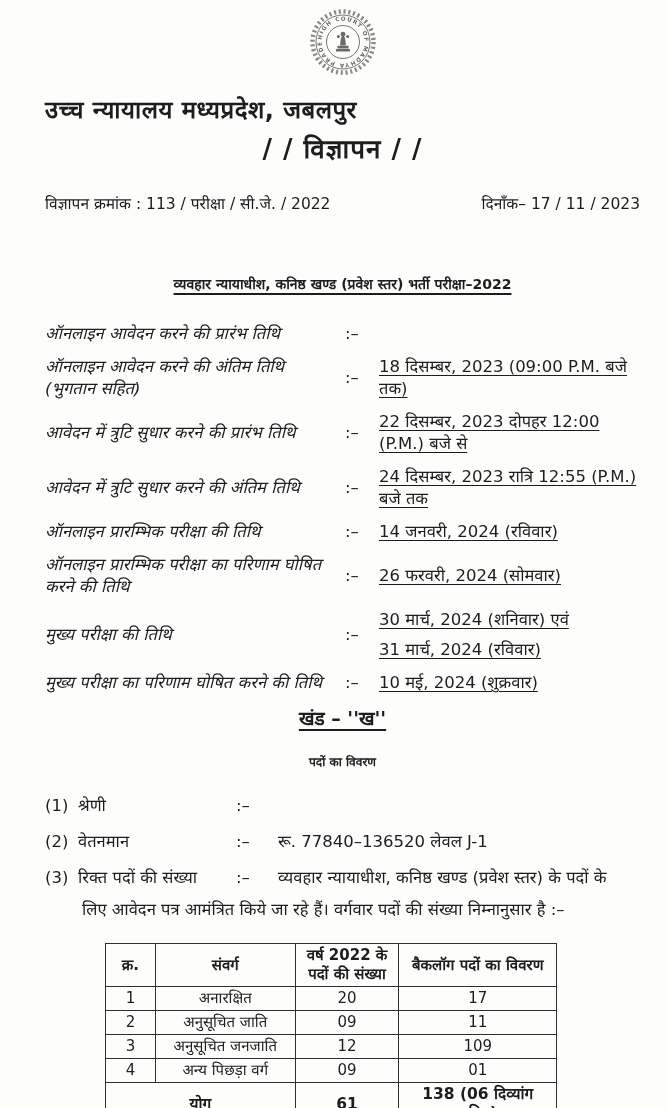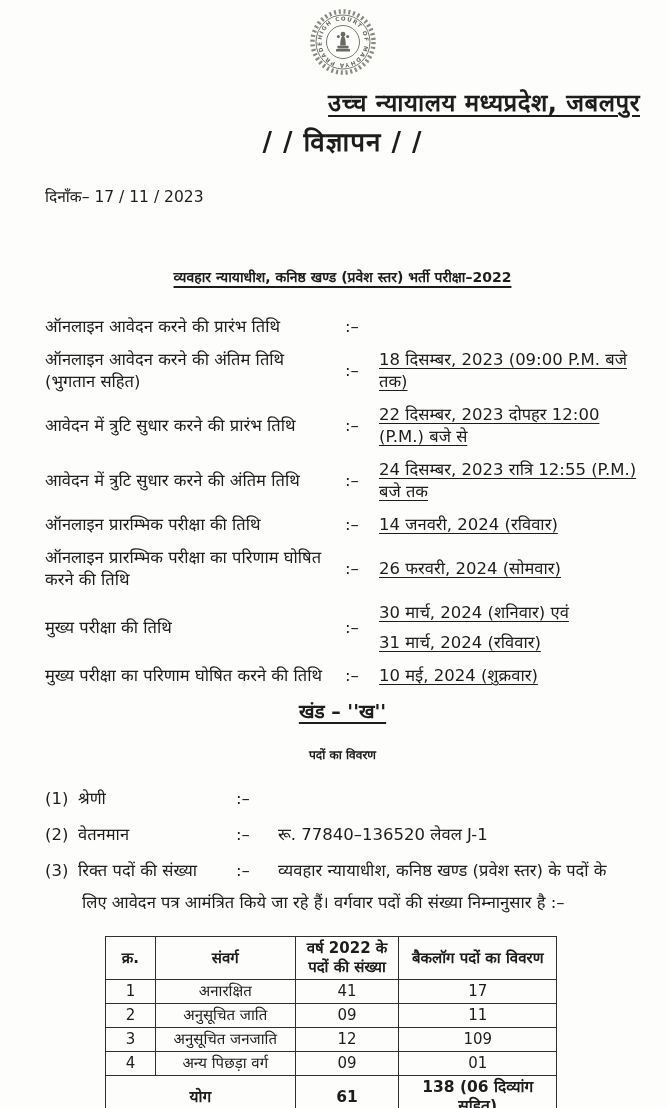--- a/index.html
+++ b/index.html
@@ -7,43 +7,43 @@
   body { font-family:"DejaVu Sans","Liberation Sans",sans-serif; }
   .page{
     width:668px; height:1108px; margin:0 auto; background:#fdfdfc;
     color:#1d1d1d; position:relative; overflow:hidden;
     padding:6px 28px 0 45px;
   }
   
   .emblem-wrap{ text-align:center; }
   .emblem-wrap svg{ display:inline-block; }
   .court-name{
-    text-align:right; font-size:24px; font-weight:bold; margin-top:3px;
-    text-decoration:underline; text-underline-offset:4px; text-decoration-thickness:2px;
+    text-align:left; font-size:24px; font-weight:bold; margin-top:10px;
+    text-underline-offset:4px; text-decoration-thickness:2px;
     letter-spacing:.5px;
   }
   .doc-type{
     text-align:center; font-size:26px; font-weight:bold; margin-top:5px;
     letter-spacing:1px;
   }
   .ref-row{
     display:flex; justify-content:space-between; margin-top:26px;
     font-size:15.5px; font-weight:500;
   }
   .exam-title{
     text-align:center; font-size:14px; font-weight:bold; margin-top:60px;
     text-decoration:underline; text-underline-offset:4px; text-decoration-thickness:1.5px;
   }
   
   .schedule{ margin-top:30px; font-size:16.5px; font-weight:500; }
   .sched-row{
     display:grid; grid-template-columns:300px 34px 1fr;
     margin-bottom:11px; line-height:22px; align-items:center;
   }
-  .sched-label{ padding-right:6px; }
+  .sched-label{ padding-right:6px;font-style:italic; }
   .sched-sep{ text-align:left; }
   .u{
     text-decoration:underline; text-underline-offset:3px;
     text-decoration-thickness:1.3px;
   }
   .val-block{ display:block; }
   .val-block + .val-block{ margin-top:8px; }
   
   .section-heading{
     text-align:center; font-size:19px; font-weight:bold; margin-top:9px;
@@ -93,20 +93,21 @@
         <circle cx="31.4" cy="30.4" r="1.5"></circle>
         <circle cx="40.6" cy="30.4" r="1.5"></circle>
       </g>
     </svg>
   </div>
 
   <div class="court-name">उच्च न्यायालय मध्यप्रदेश, जबलपुर</div>
   <div class="doc-type">/ / विज्ञापन / /</div>
 
   <div class="ref-row">
+    <span>विज्ञापन क्रमांक : 113 / परीक्षा / सी.जे. / 2022</span>
     <span>दिनाँक–  17 / 11 / 2023</span>
   </div>
 
   <div class="exam-title">व्यवहार न्यायाधीश, कनिष्ठ खण्ड (प्रवेश स्तर) भर्ती परीक्षा–2022</div>
 
   <div class="schedule">
 
     <div class="sched-row">
       <span class="sched-label">ऑनलाइन आवेदन करने की प्रारंभ तिथि</span>
       <span class="sched-sep">:–</span>
@@ -199,21 +200,21 @@
         <th>क्र.</th>
         <th>संवर्ग</th>
         <th>वर्ष 2022 के पदों की संख्या</th>
         <th>बैकलॉग पदों का विवरण</th>
       </tr>
     </thead>
     <tbody>
       <tr>
         <td>1</td>
         <td>अनारक्षित</td>
-        <td>41</td>
+        <td>20</td>
         <td>17</td>
       </tr>
       <tr>
         <td>2</td>
         <td>अनुसूचित जाति</td>
         <td>09</td>
         <td>11</td>
       </tr>
       <tr>
         <td>3</td>

